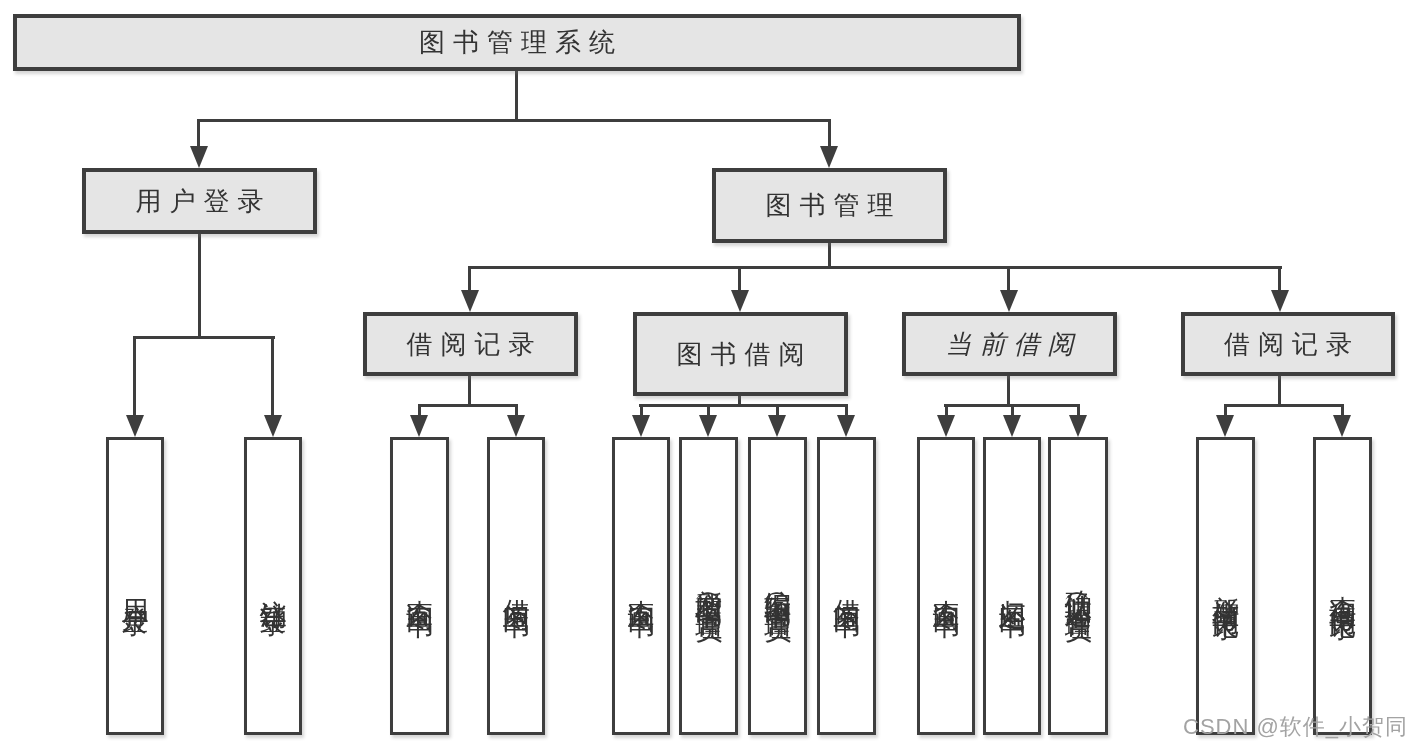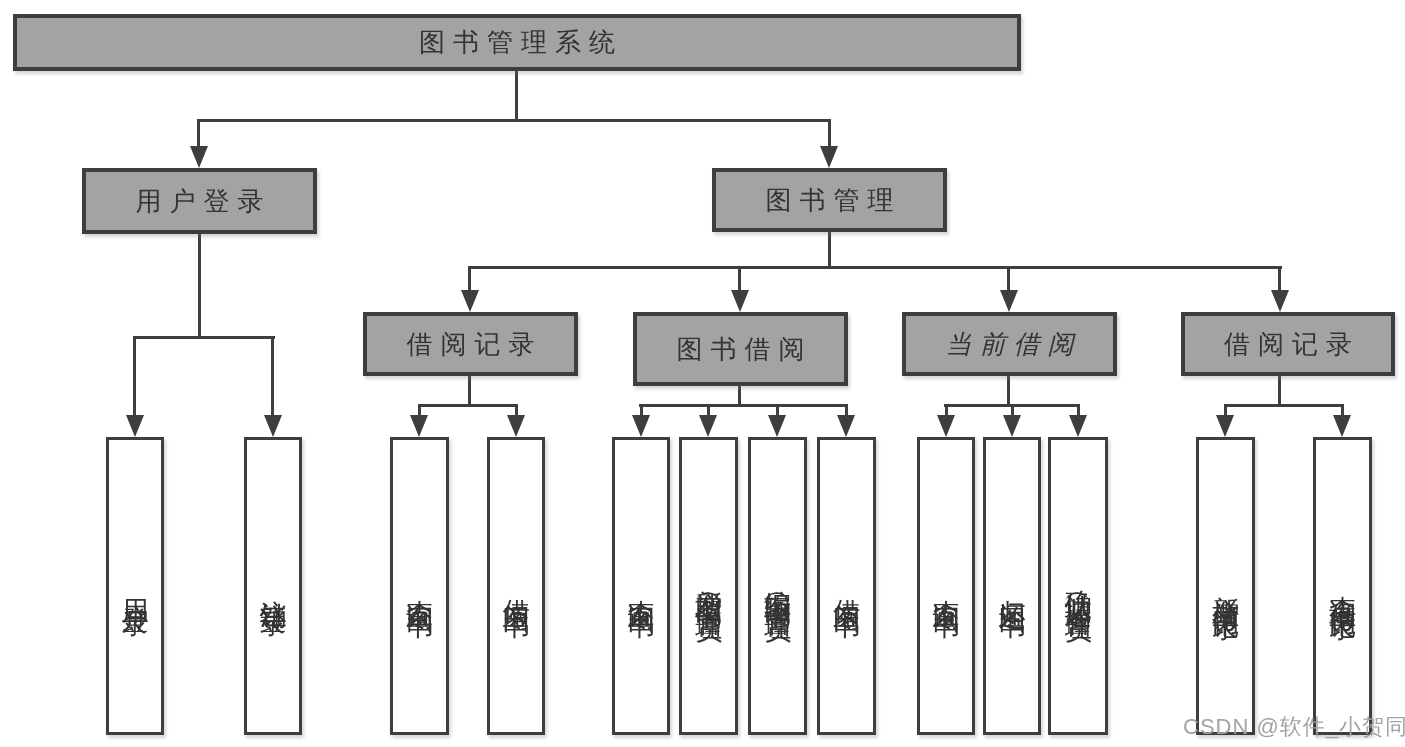--- a/index.html
+++ b/index.html
@@ -3,21 +3,21 @@
 <meta charset="utf-8">
 <title>图书管理系统</title>
 <style>
   html,body{margin:0;padding:0;background:#fff;}
   .canvas{
     position:relative;width:1405px;height:747px;background:#ffffff;
     font-family:"Liberation Sans","DejaVu Sans",sans-serif;overflow:hidden;
   }
   
   .box{
-    position:absolute;box-sizing:border-box;background:#a3a3a3;
+    position:absolute;box-sizing:border-box;background:#e5e5e5;
     border:4px solid #3e3e3e;display:flex;align-items:center;justify-content:center;
     box-shadow:2px 3px 3px rgba(120,120,120,0.30);
     z-index:2;
   }
   .box span{
     color:#333333;font-size:26px;letter-spacing:8px;text-indent:8px;white-space:nowrap;
   }
   
   .vbox{
     position:absolute;box-sizing:border-box;background:#ffffff;
@@ -107,28 +107,28 @@
   <div class="line" style="left:1341px;top:404px;width:3px;height:13px;"></div>
   <div class="arr" style="left:1333px;top:415px;"></div>
 
   <div class="box" style="left:13px;top:14px;width:1008px;height:57px;">
     <span>图书管理系统</span>
   </div>
 
   <div class="box" style="left:82px;top:168px;width:235px;height:66px;">
     <span>用户登录</span>
   </div>
-  <div class="box" style="left:712px;top:168px;width:235px;height:64px;">
+  <div class="box" style="left:712px;top:168px;width:235px;height:75px;">
     <span>图书管理</span>
   </div>
 
   <div class="box" style="left:363px;top:312px;width:215px;height:64px;">
     <span>借阅记录</span>
   </div>
-  <div class="box" style="left:633px;top:312px;width:215px;height:74px;">
+  <div class="box" style="left:633px;top:312px;width:215px;height:84px;">
     <span>图书借阅</span>
   </div>
   <div class="box" style="left:902px;top:312px;width:215px;height:64px;font-style:italic;">
     <span>当前借阅</span>
   </div>
   <div class="box" style="left:1181px;top:312px;width:214px;height:64px;">
     <span>借阅记录</span>
   </div>
 
   <div class="vbox" style="left:106px;width:58px;">

